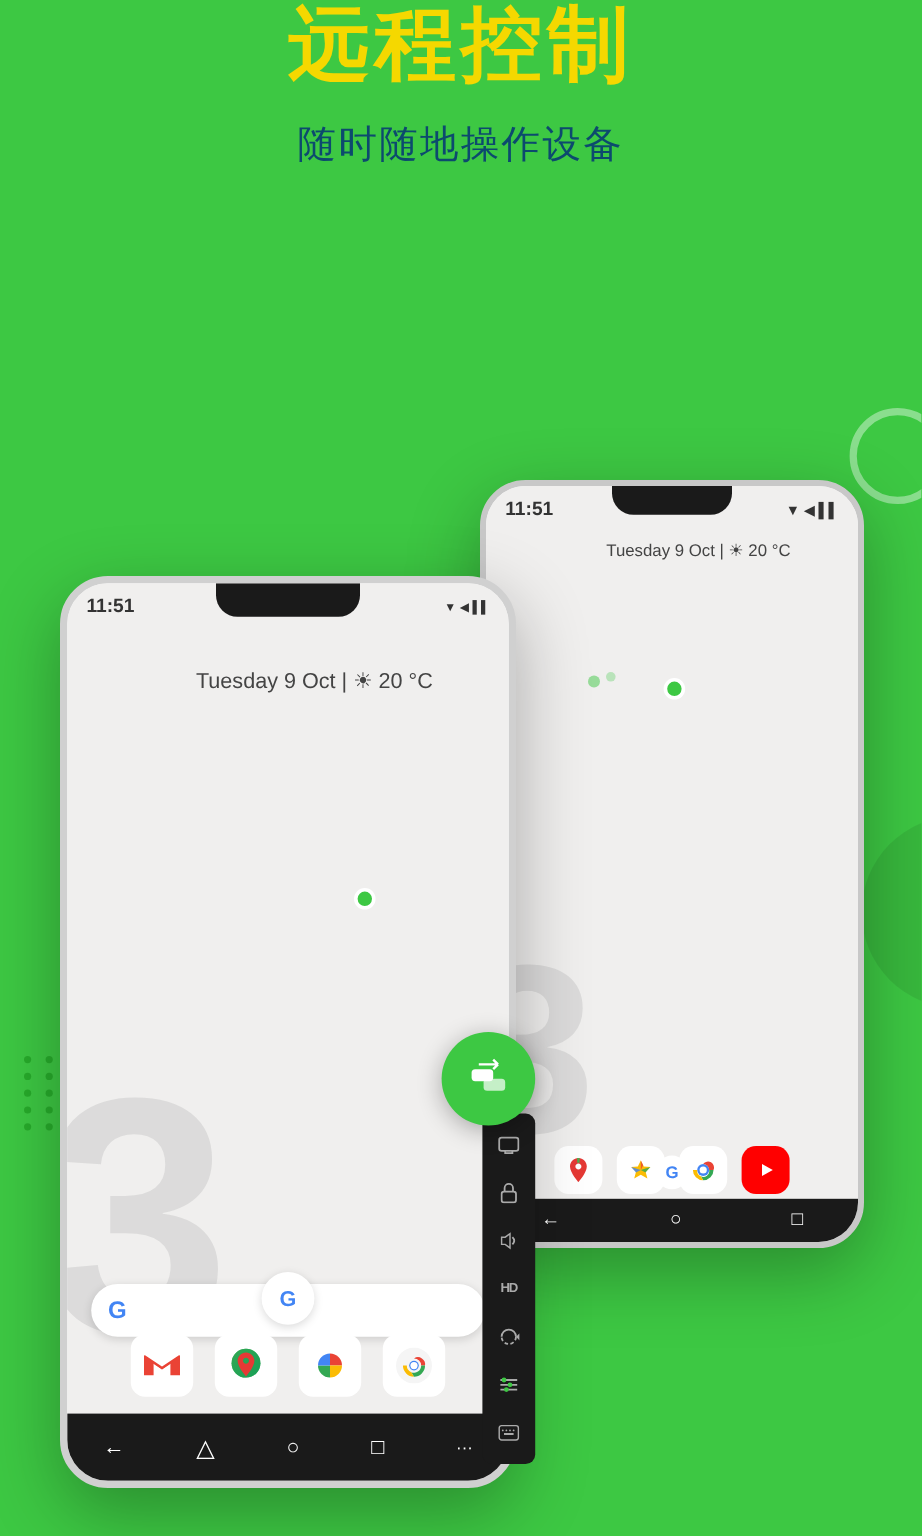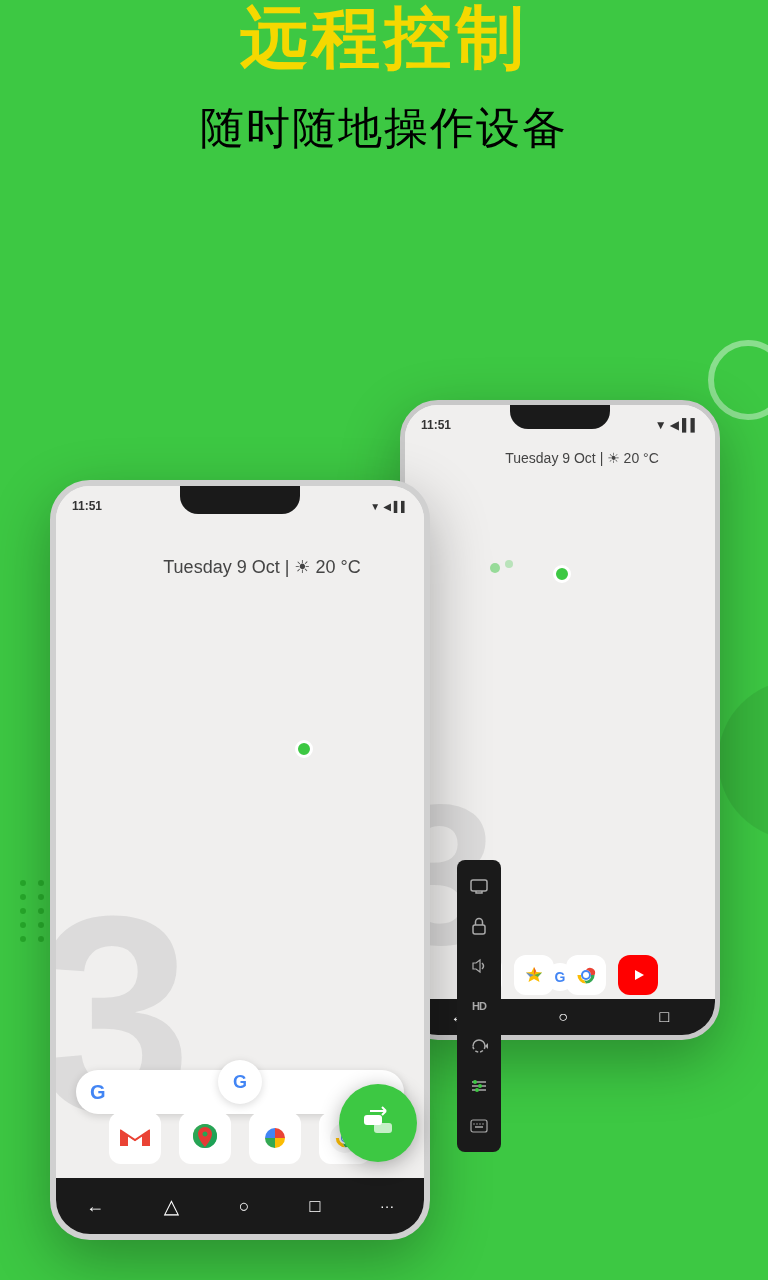--- a/index.html
+++ b/index.html
@@ -69,22 +69,22 @@
 
     .main-title {
       font-size: 68px;
       font-weight: 900;
       color: #f5d800;
       letter-spacing: 4px;
       line-height: 1.1;
     }
 
     .sub-title {
-      font-size: 44px;
-      color: #000000;
+      font-size: 32px;
+      color: #0c4a6e;
       margin-top: 24px;
       font-weight: 400;
       letter-spacing: 2px;
     }
 
     
     .phones-area {
       position: absolute;
       top: 340px;
       left: 0;
@@ -150,21 +150,21 @@
       display: flex;
       align-items: center;
       justify-content: space-between;
       padding: 0 16px;
       font-size: 12px;
       color: #333;
       z-index: 5;
     }
 
     .status-time {
-      font-size: 12px;
+      font-size: 16px;
       font-weight: 600;
     }
 
     .status-icons {
       display: flex;
       align-items: center;
       gap: 3px;
     }
 
     
@@ -292,26 +292,25 @@
 
     .nav-icon {
       color: #fff;
       font-size: 16px;
     }
 
     
     .floating-toolbar {
       position: absolute;
       top: 520px;
-      left: 339px;
+      left: 368px;
       z-index: 20;
       display: flex;
-      flex-direction: row;
+      flex-direction: column;
       align-items: flex-end;
-      gap: 40px;
     }
 
     .toolbar-handle {
       width: 78px;
       height: 78px;
       background: #3dc843;
       border-radius: 50%;
       display: flex;
       align-items: center;
       justify-content: center;

